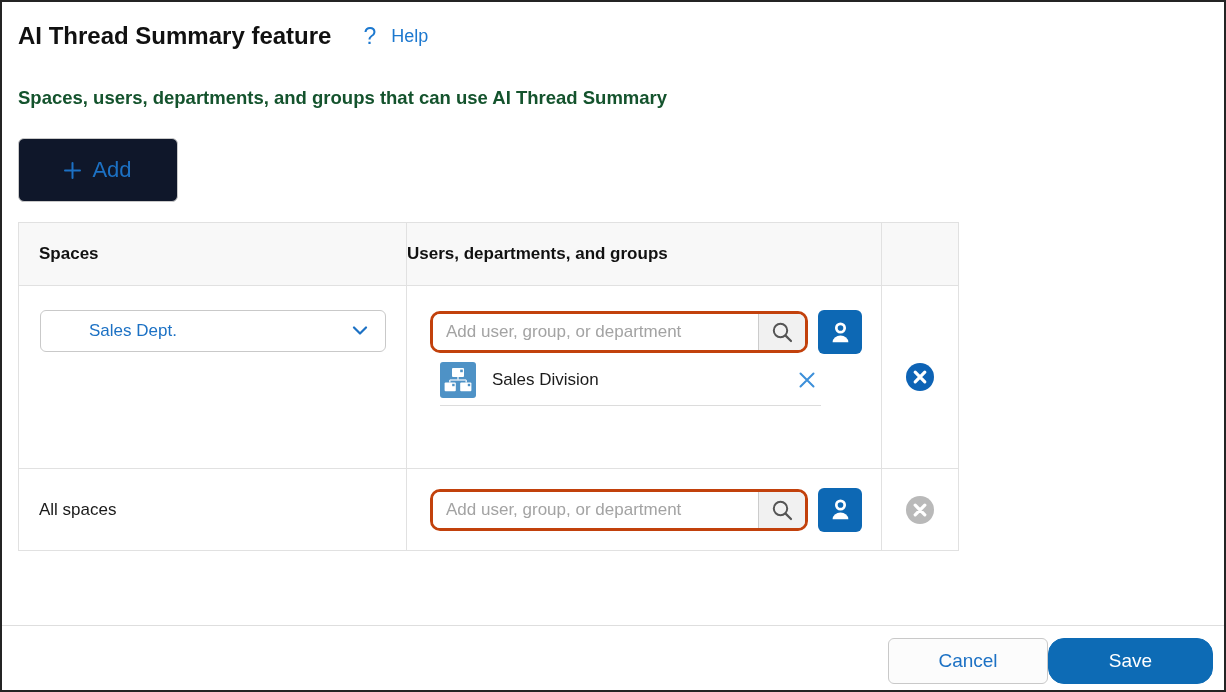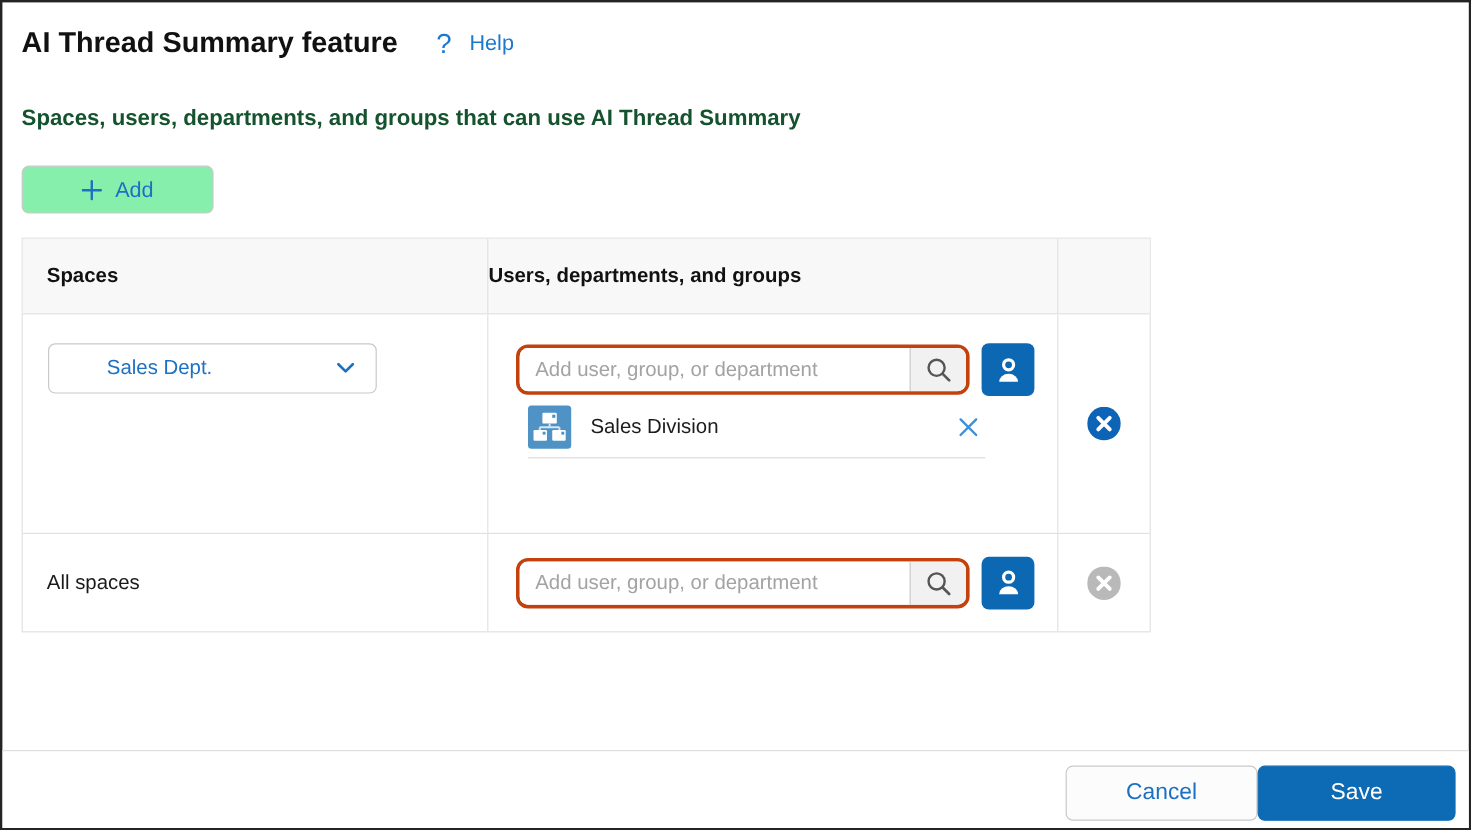--- a/index.html
+++ b/index.html
@@ -21,24 +21,24 @@
   .page-title { font-size: 24px; font-weight: 700; color: #111; }
   .help-group { display: flex; align-items: center; margin-left: 32px; cursor: pointer; }
   .q-icon { color: #1c78cf; font-size: 23px; line-height: 1; }
   .help-label { color: #1c78cf; font-size: 18px; margin-left: 15px; }
 
   .page-desc { margin-top: 25px; font-size: 17px; color: #1f1f1f; }
   .section-heading { margin-top: 37px; font-size: 18.5px; font-weight: 700; color: #14532d; }
 
   
   .add-btn {
-    margin-top: 29px; width: 160px; height: 40px;
-    background: #86efac; border: 1px solid #c9c9c9; border-radius: 6px;
+    margin-top: 29px; width: 160px; height: 64px;
+    background: #0f172a; border: 1px solid #c9c9c9; border-radius: 6px;
     display: flex; align-items: center; justify-content: center; gap: 11px;
-    color: #1c71c4; font-size: 18px; font-family: inherit; cursor: pointer;
+    color: #1c71c4; font-size: 22px; font-family: inherit; cursor: pointer;
   }
 
   
   .grid { margin-top: 20px; width: 941px; border: 1px solid #e1e1e1; }
   .thead { display: flex; background: #f8f8f8; height: 62px; }
   .th { display: flex; align-items: center; font-weight: 700; font-size: 17px; color: #111; }
   .col-spaces { width: 387px; }
   .col-users  { width: 476px; border-left: 1px solid #e1e1e1; border-right: 1px solid #e1e1e1; }
   .col-del    { flex: 1; }
   .th.col-spaces { padding-left: 20px; }
@@ -50,21 +50,21 @@
 
   .td { }
   .row-0 .col-spaces { padding: 24px 0 0 21px; }
   .row-0 .col-users  { padding: 24px 0 0 23px; }
   .row-1 .col-spaces { display: flex; align-items: center; padding-left: 20px; font-size: 17px; }
   .row-1 .col-users  { display: flex; align-items: center; padding-left: 23px; }
   .col-del { display: flex; align-items: center; justify-content: center; }
 
   
   .space-dropdown {
-    width: 274px; height: 42px; background: #fff;
+    width: 346px; height: 42px; background: #fff;
     border: 1px solid #c9c9c9; border-radius: 6px;
     display: flex; align-items: center;
     padding: 0 17px 0 48px;
     color: #1c71c4; font-size: 17px; font-family: inherit; cursor: pointer;
   }
   .space-dropdown .flex-spacer { flex: 1; }
 
   
   .search-row { display: flex; align-items: center; }
   .search-group {
@@ -113,21 +113,21 @@
     display: flex; justify-content: flex-end; align-items: flex-start;
     padding: 12px 11px 0 0; 
   }
   .btn-cancel {
     width: 160px; height: 46px; background: #fcfcfc;
     border: 1px solid #c9c9c9; border-radius: 6px;
     color: #1c71c4; font-size: 19px; font-family: inherit; cursor: pointer;
   }
   .btn-save {
     width: 165px; height: 46px; background: #0d6bb5;
-    border: 1px solid #0d6bb5; border-radius: 6px;
+    border: 1px solid #0d6bb5; border-radius: 16px;
     color: #fff; font-size: 19px; font-family: inherit; cursor: pointer;
   }
 </style>
 </head>
 <body>
 
 <div class="page">
   <div class="content">
 
     <div class="title-row">

